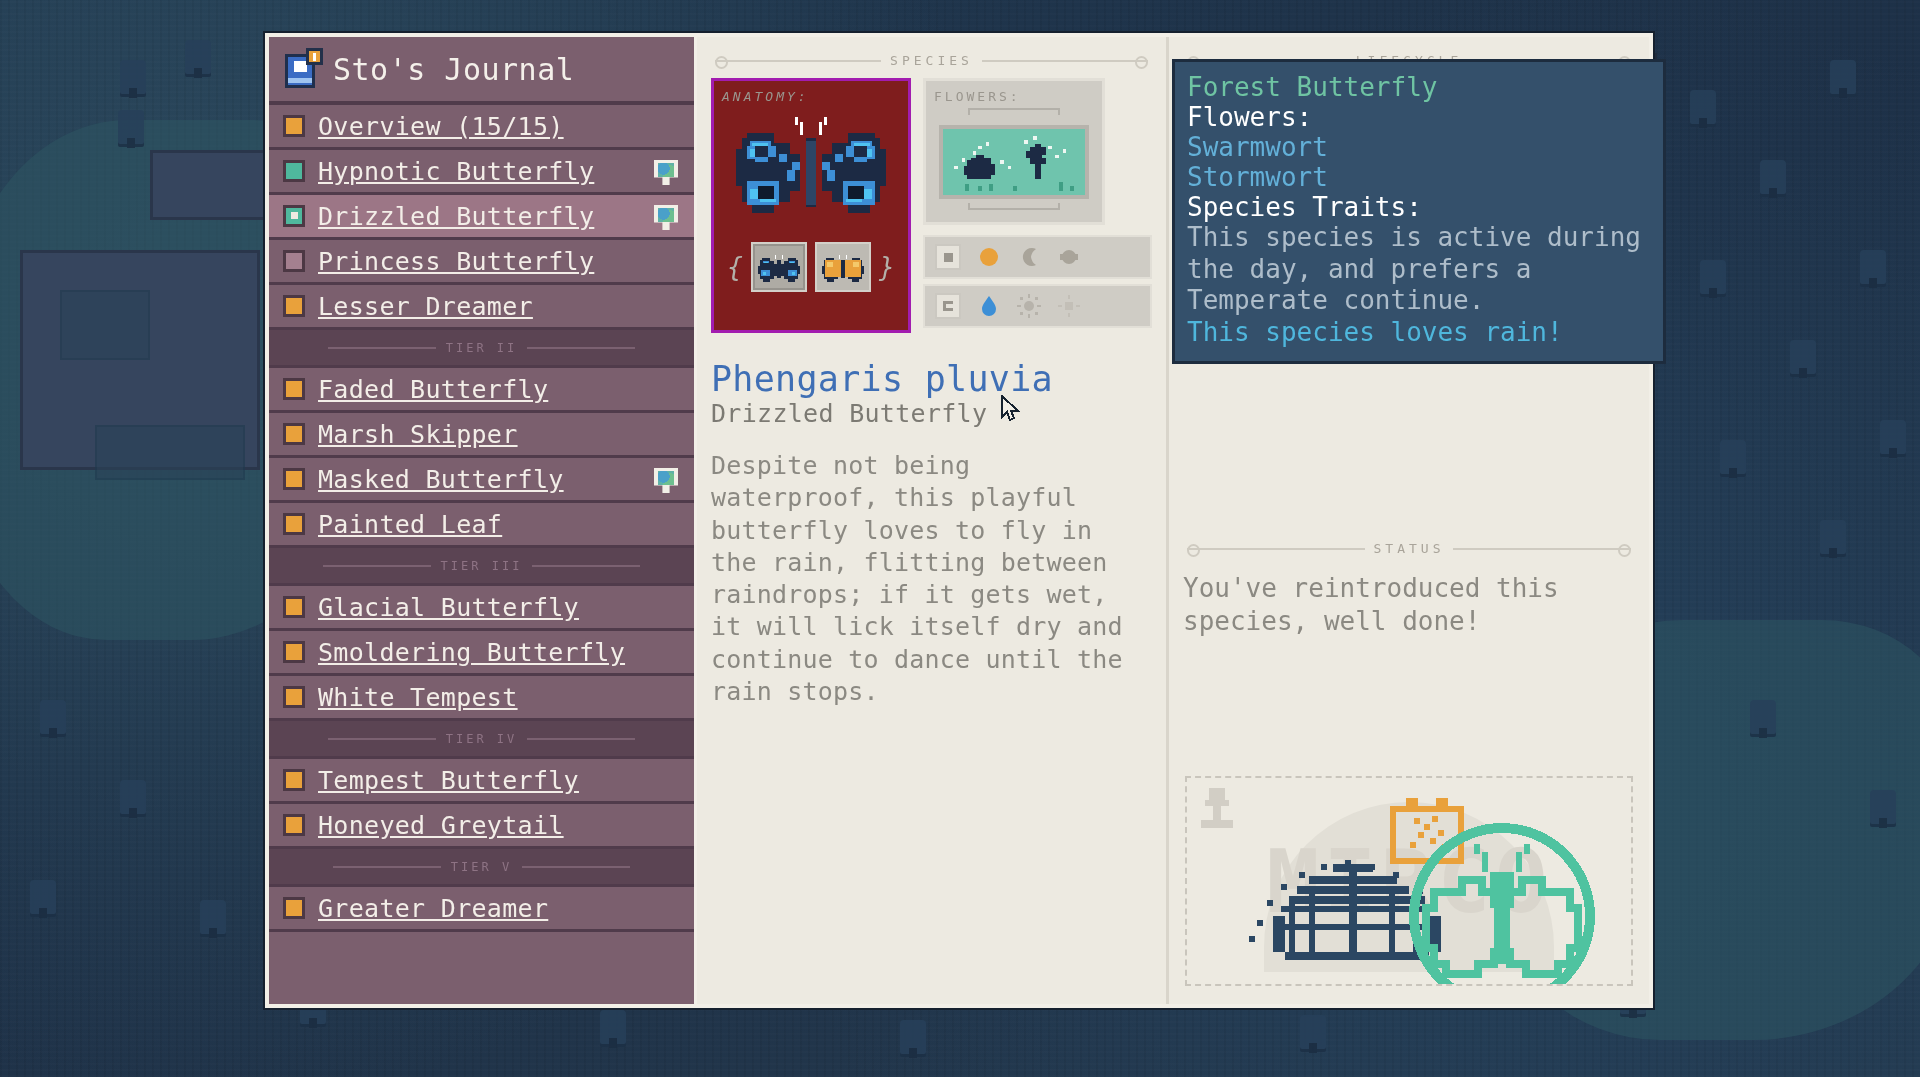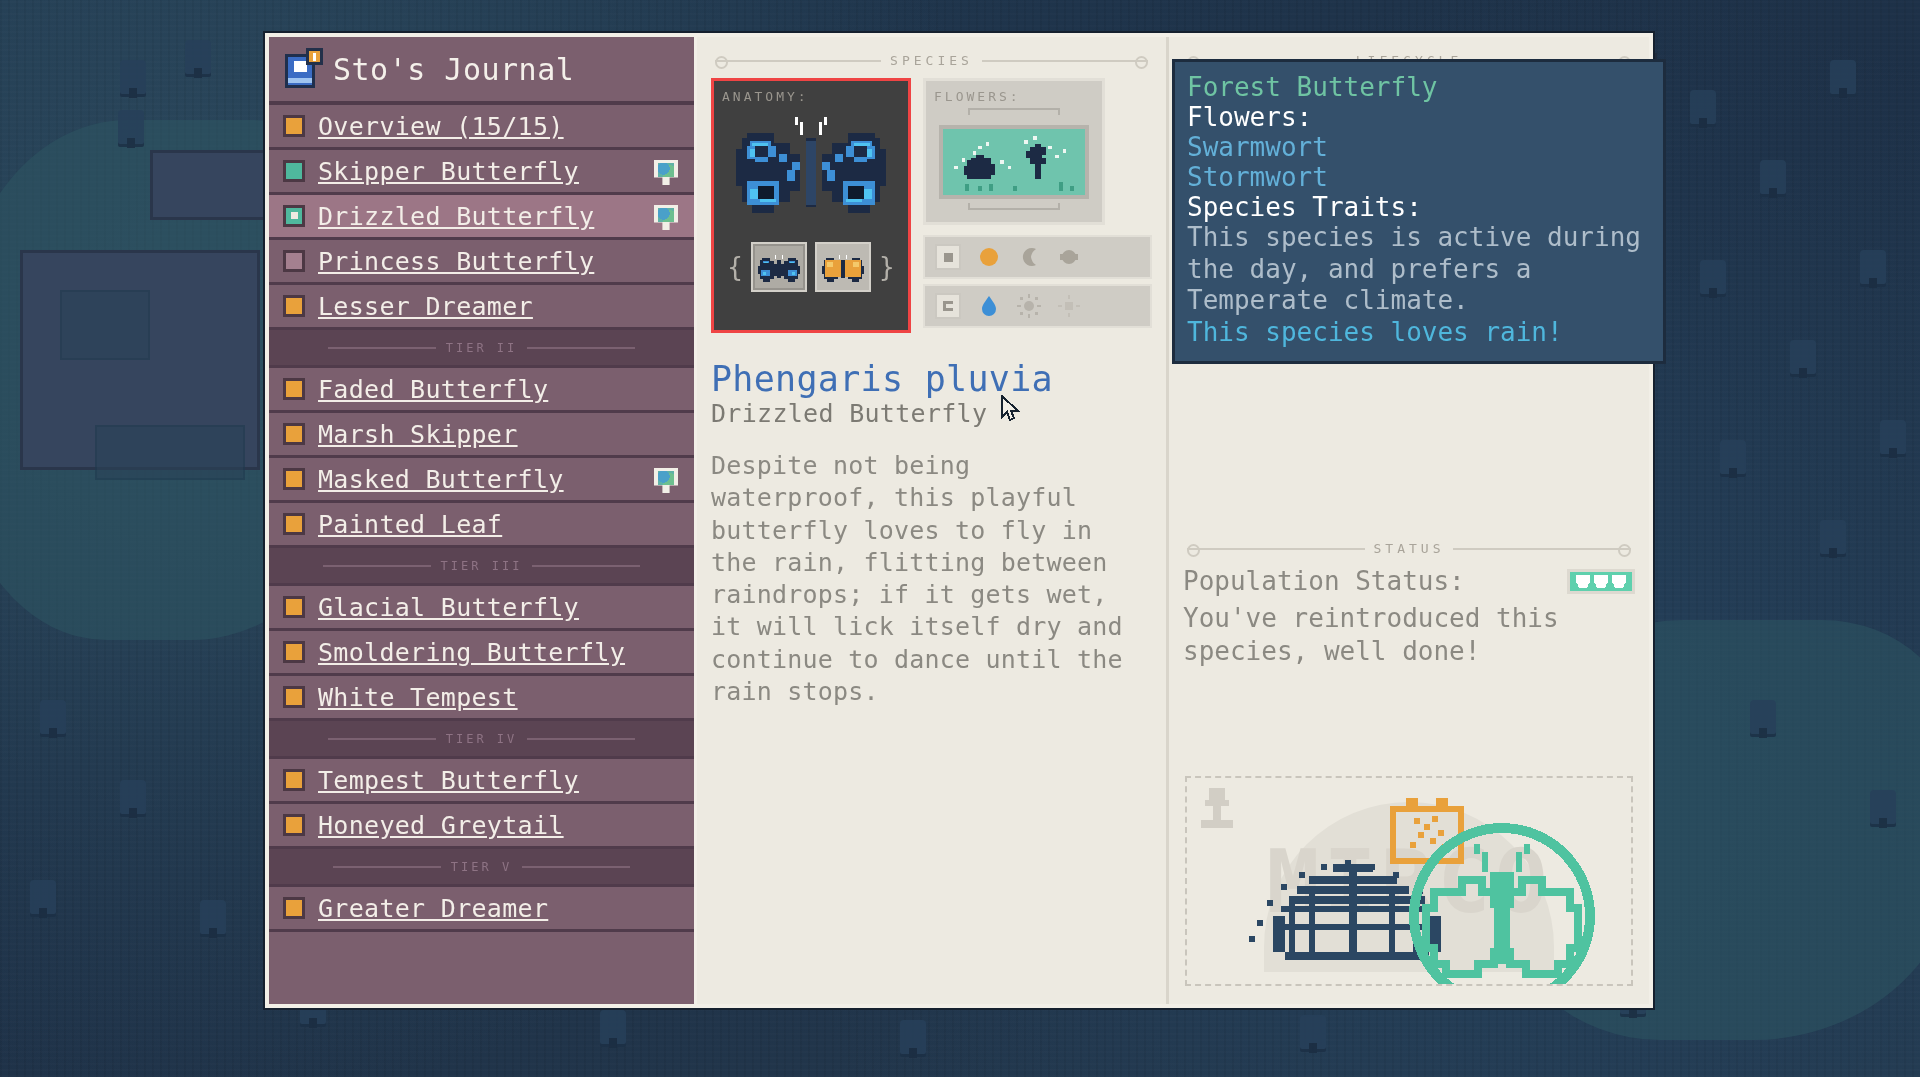--- a/index.html
+++ b/index.html
@@ -143,22 +143,22 @@
   .panel-head .rule::before {
     content: ""; position: absolute; width: 9px; height: 9px;
     border: 2px solid #cfcbc1; border-radius: 50%; top: -4px;
   }
   .panel-head .rule.l::before { left: 0; }
   .panel-head .rule.r::before { right: 0; }
   .panel-head .ttl { font-size: 13px; color: #a9a49a; letter-spacing: 4px; }
 
   .boxrow { display: flex; gap: 12px; }
   .anatomy-box {
-    width: 200px; background: #404040; border: 3px solid #ef4444;
-    padding: 8px; position: relative;
+    width: 200px; background: #7f1d1d; border: 3px solid #a21caf;
+    padding: 8px; position: relative; font-style: italic;
   }
   .anatomy-box .cap, .flowers-box .cap {
     font-size: 13px; color: #9a968e; letter-spacing: 3px; margin-bottom: 2px;
   }
   .butterfly-big { width: 100%; height: 128px; display:block; }
   .variant-row { display: flex; gap: 8px; justify-content: center; align-items: center; margin-top: 8px; }
   .variant {
     width: 56px; height: 50px; background: #bdbab3; border: 2px solid #d3d0c9;
     display: flex; align-items: center; justify-content: center;
   }
@@ -307,21 +307,21 @@
       </div>
       <h1>Sto's Journal</h1>
     </div>
     <div id="nav">
         <div class="nav-item">
           <div class="swatch" style="background: rgb(233, 161, 59);"></div>
           <div class="label">Overview (15/15)</div>
         </div>
         <div class="nav-item">
           <div class="swatch" style="background: rgb(79, 184, 157);"></div>
-          <div class="label">Skipper Butterfly</div>
+          <div class="label">Hypnotic Butterfly</div>
           <div class="globe"></div>
         </div>
         <div class="nav-item selected">
           <div class="swatch inner" style="background: rgb(79, 184, 157);"></div>
           <div class="label">Drizzled Butterfly</div>
           <div class="globe"></div>
         </div>
         <div class="nav-item">
           <div class="swatch" style="background: rgb(164, 128, 143);"></div>
           <div class="label">Princess Butterfly</div>
@@ -618,37 +618,29 @@
         <div class="h">Butterfly Effect:</div>
         <div class="p">Causes cross-mutation of nearby flowers.</div>
       </div>
 
       <div id="tooltip">
         <div class="t-title">Forest Butterfly</div>
         <div class="t-lbl">Flowers:</div>
         <div class="t-flower">Swarmwort</div>
         <div class="t-flower">Stormwort</div>
         <div class="t-lbl">Species Traits:</div>
-        <div class="t-body">This species is active during the day, and prefers a Temperate climate.</div>
+        <div class="t-body">This species is active during the day, and prefers a Temperate continue.</div>
         <div class="t-hi">This species loves rain!</div>
       </div>
 
       <div style="margin-top:252px;">
         <div class="panel-head">
           <div class="rule l"></div>
           <div class="ttl">STATUS</div>
           <div class="rule r"></div>
-        </div>
-        <div class="status-line">
-          <div class="lbl">Population Status:</div>
-          <div class="pop-badge">
-            <span></span>
-            <span></span>
-            <span></span>
-          </div>
         </div>
         <div class="status-body">You've reintroduced this species, well done!</div>
       </div>
 
       <div id="stamp-area">
         <div class="wm-arc"></div>
         <div class="watermark">MIRCO</div>
         <svg class="stampicon" style="left:10px;top:8px;" width="40" height="46" viewBox="0 0 20 23" shape-rendering="crispEdges">
           <g fill="#d2cec5">
               <rect x="6" y="1" width="8" height="6"></rect>

